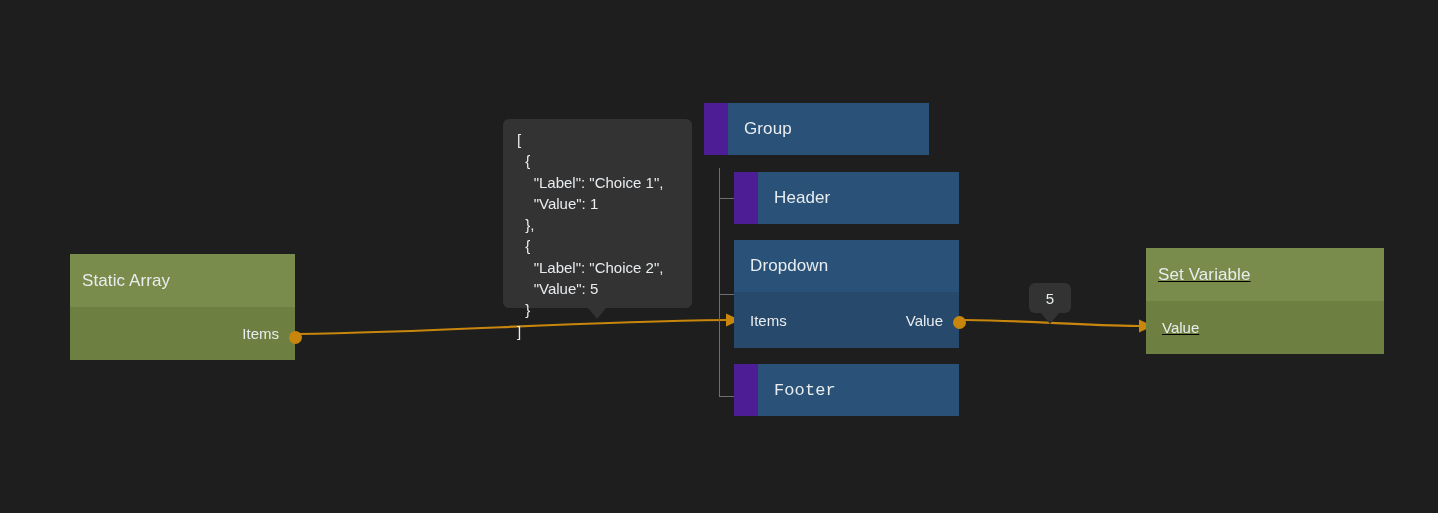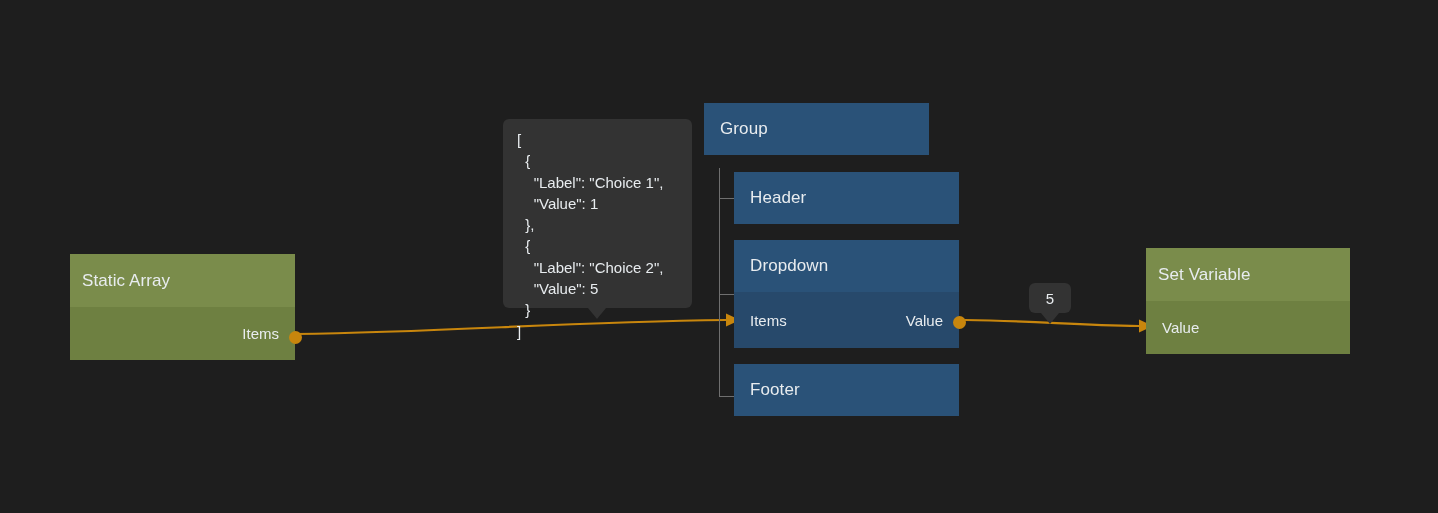--- a/index.html
+++ b/index.html
@@ -56,21 +56,21 @@
   .port-label-in  { text-align: left; }
   .port-label-out { text-align: right; margin-left: auto; }
 
   
   .node-green .node-header { background: #7a8c4b; padding-left: 12px; }
   .node-green .node-body   { background: #6e8041; }
 
   
   .node-blue .node-header { background: #2a5278; }
   .node-blue .node-body   { background: #27496b; }
-  .node-blue.solid        { background: #c2410c; }
+  .node-blue.solid        { background: #4c1d95; padding-left: 24px; }
 
   
   .port-dot {
     position: absolute;
     width: 13px;
     height: 13px;
     border-radius: 50%;
     background: #c8860d;
   }
 
@@ -164,24 +164,24 @@
     <div class="node-body" style="height:56px;">
       <div class="port-row">
         <span class="port-label-in">Items</span>
         <span class="port-label-out">Value</span>
       </div>
       <div class="port-dot" style="right:-6.5px; top:23.5px;"></div>
     </div>
   </div>
 
   <div class="node node-blue solid" style="left:734px; top:364px; width:225px; height:52px;">
-    <div class="node-header" style="height:52px;">Footer</div>
-  </div>
-
-  <div class="node node-green" style="left:1146px; top:248px; width:204px; height:106px;">
+    <div class="node-header" style="height:52px;font-family:Liberation Mono, monospace;">Footer</div>
+  </div>
+
+  <div class="node node-green" style="left:1146px; top:248px; width:238px; height:106px;text-decoration:underline;">
     <div class="node-header" style="height:53px;">Set Variable</div>
     <div class="node-body" style="height:53px;">
       <div class="port-row">
         <span class="port-label-in">Value</span>
       </div>
     </div>
   </div>
 
   <div class="tooltip" style="left:503px; top:119px; width:189px; height:189px;">
     <div class="tooltip-json">[

